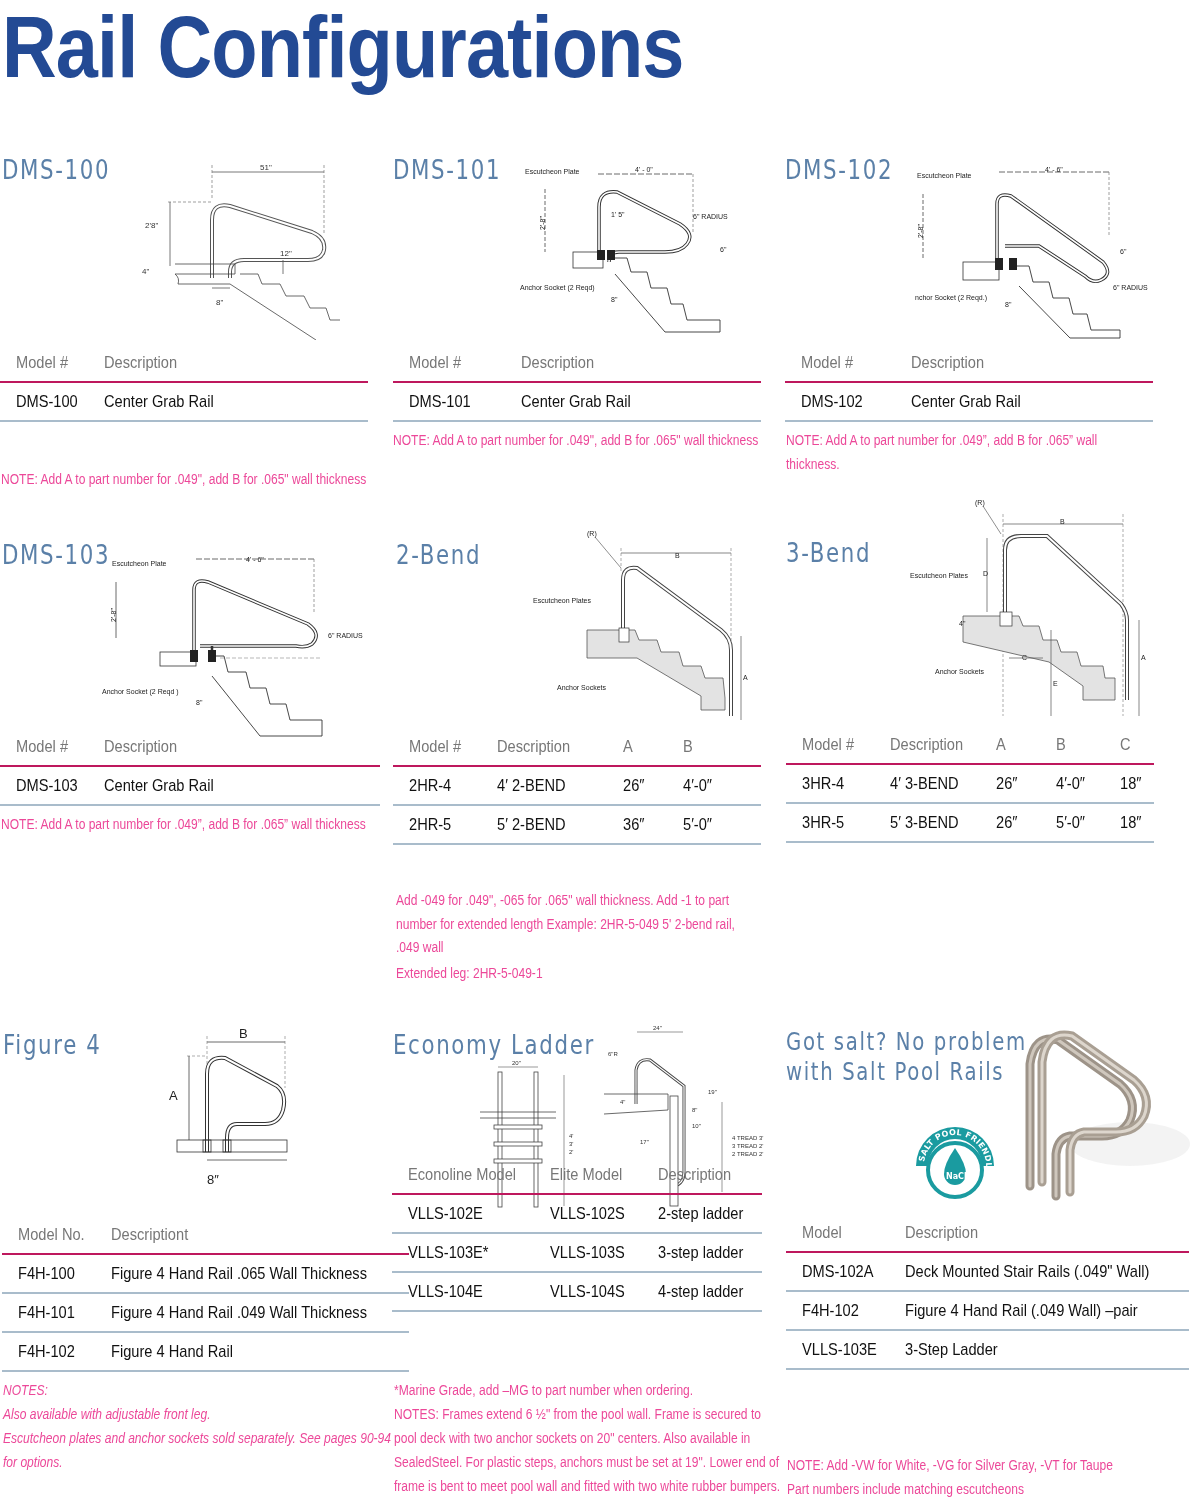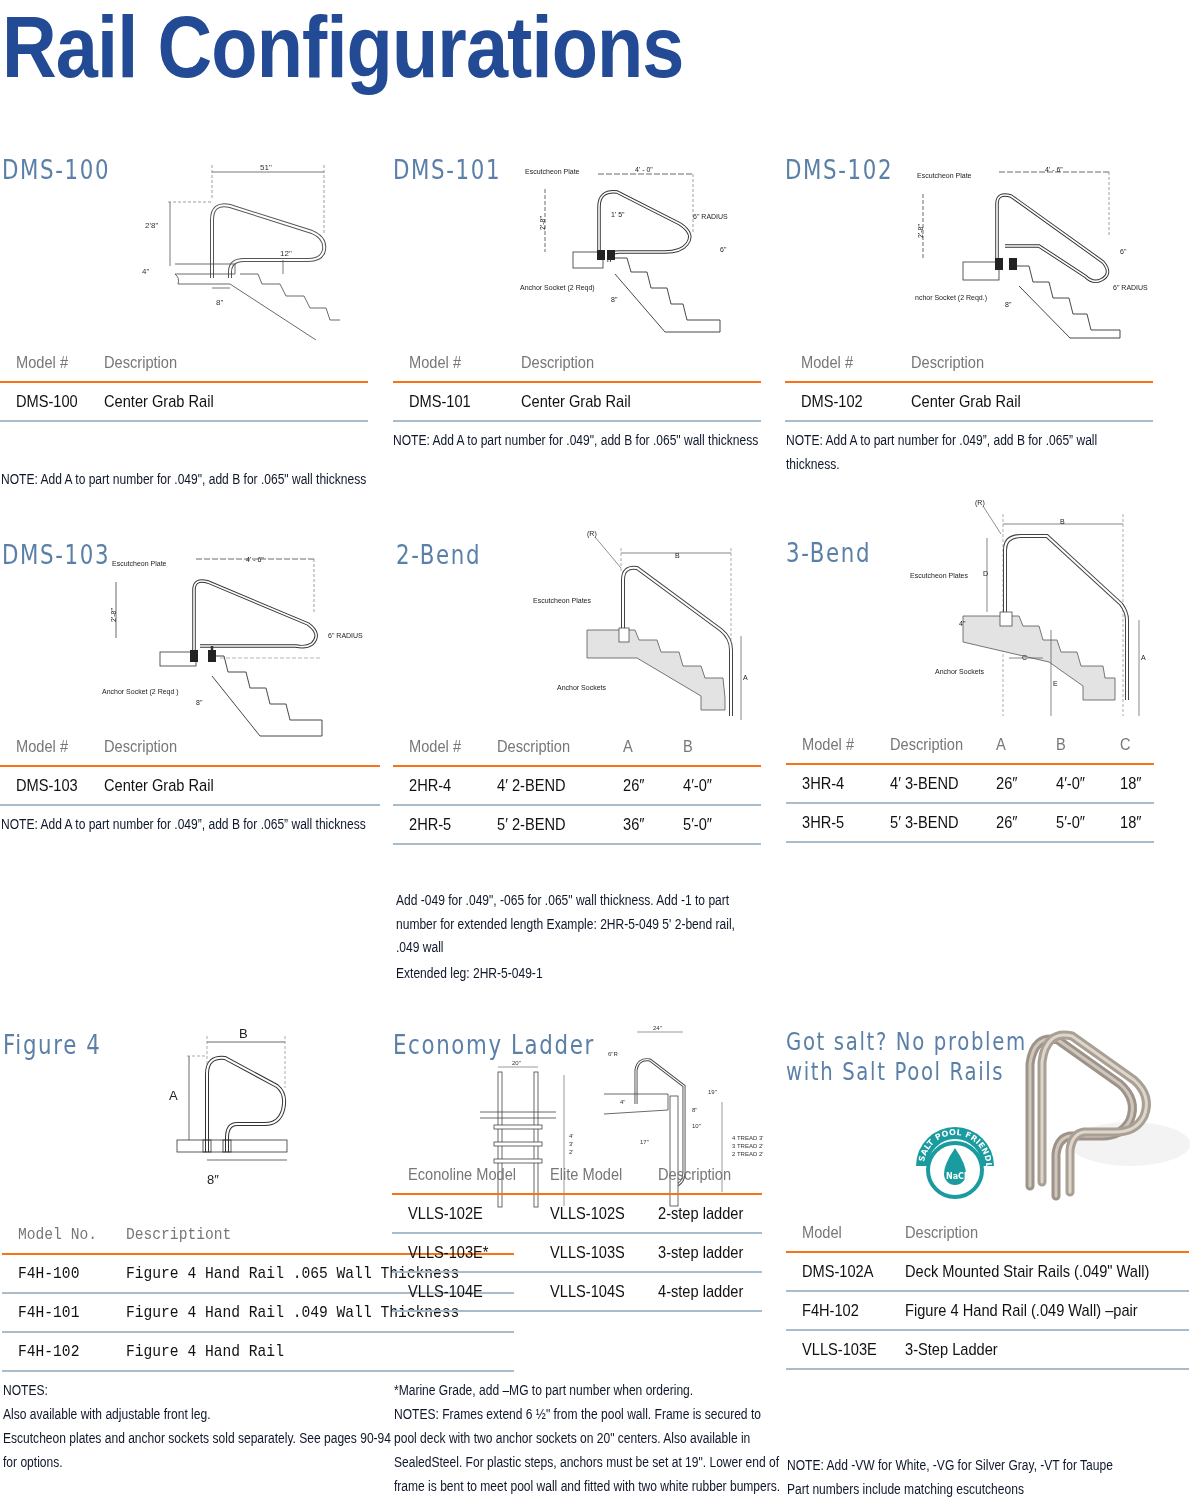--- a/index.html
+++ b/index.html
@@ -2,24 +2,24 @@
 <html><head>
 <meta charset="utf-8">
 <style>
   * { box-sizing: border-box; margin: 0; padding: 0; }
   body { width: 1196px; height: 1500px; background: #ffffff; font-family: "Liberation Sans", sans-serif; color: #1a1a1a; position: relative; overflow: hidden; }
   .page-title { position: absolute; left: 2px; top: -4px; font-family: "Liberation Sans", sans-serif; font-weight: bold; font-size: 88px; color: #234a94; letter-spacing: -1px; transform: scaleX(0.86); transform-origin: left top; }
   .sec-title { position: absolute; font-family: "DejaVu Sans", sans-serif; font-size: 26px; color: #5b80a8; letter-spacing: 2px; transform: scaleX(0.82); transform-origin: left top; font-weight: normal; white-space: nowrap; }
   .diagram { position: absolute; }
   .diagram svg { display: block; }
   table.spec { position: absolute; border-collapse: collapse; font-family: "Liberation Sans", sans-serif; }
-  table.spec th { font-weight: normal; color: #777; font-size: 17px; text-align: left; height: 38px; vertical-align: middle; border-bottom: 2px solid #f97316; padding-left: 16px; white-space: nowrap; }
+  table.spec th { font-weight: normal; color: #777; font-size: 17px; text-align: left; height: 38px; vertical-align: middle; border-bottom: 2px solid #be185d; padding-left: 16px; white-space: nowrap; }
   table.spec td { font-size: 17px; color: #111; height: 39px; vertical-align: middle; border-bottom: 2px solid #a9bccb; padding-left: 16px; white-space: nowrap; }
   .cond { transform: scaleX(0.86); transform-origin: left center; display: inline-block; }
-  .note { position: absolute; font-size: 14px; color: #0f172a; line-height: 24px; }
+  .note { position: absolute; font-size: 14px; color: #ec4899; line-height: 24px; }
   .note p { transform: scaleX(0.86); transform-origin: left top; white-space: nowrap; }
   .note p.wrap { white-space: normal; }
   .salt-title { position: absolute; font-family: "DejaVu Sans", sans-serif; font-size: 24px; color: #5b80a8; letter-spacing: 2px; line-height: 30px; transform: scaleX(0.82); transform-origin: left top; white-space: nowrap; }
 </style>
 </head>
 <body>
 
 <div class="page-title">Rail Configurations</div>
 
 <div class="sec-title" style="left:2px;top:155px;">DMS-100</div>
@@ -296,21 +296,21 @@
     <text x="4" y="78">A</text>
     <path d="M42 130 L42 52 Q42 34 60 36 L112 64 Q122 72 118 88 Q114 102 100 102 L72 102 Q62 102 62 116 L62 130" fill="none" stroke="#333" stroke-width="4"></path>
     <path d="M42 130 L42 52 Q42 34 60 36 L112 64 Q122 72 118 88 Q114 102 100 102 L72 102 Q62 102 62 116 L62 130" fill="none" stroke="#fff" stroke-width="2"></path>
     <rect x="12" y="118" width="110" height="12" fill="none" stroke="#333" stroke-width="0.8"></rect>
     <rect x="38" y="118" width="8" height="12" fill="none" stroke="#333" stroke-width="0.8"></rect>
     <rect x="58" y="118" width="8" height="12" fill="none" stroke="#333" stroke-width="0.8"></rect>
     <line x1="42" y1="138" x2="122" y2="138" stroke="#444" stroke-width="0.8"></line>
     <text x="42" y="162">8″</text>
   </svg>
 </div>
-<table class="spec" style="left:2px;top:1216px;width:364px;font-family:Liberation Mono, monospace;">
+<table class="spec" style="left:2px;top:1216px;width:364px;">
   <thead>
       <tr>
     <th style="width:88px;"><span class="cond">Model No.</span></th>
     <th><span class="cond">Descriptiont</span></th>
   </tr>
     </thead>
   <tbody>
     <tr>
         <td><span class="cond">F4H-100</span></td>
         <td><span class="cond">Figure 4 Hand Rail .065 Wall Thickness</span></td>
@@ -318,21 +318,21 @@
     <tr>
         <td><span class="cond">F4H-101</span></td>
         <td><span class="cond">Figure 4 Hand Rail .049 Wall Thickness</span></td>
       </tr>
     <tr>
         <td><span class="cond">F4H-102</span></td>
         <td><span class="cond">Figure 4 Hand Rail</span></td>
       </tr>
   </tbody>
 </table>
-<div class="note" style="left:3px;top:1378px;">
+<div class="note" style="left:3px;top:1378px;font-style:italic;">
   <p>NOTES:</p>
   <p>Also available with adjustable front leg.</p>
   <p>Escutcheon plates and anchor sockets sold separately. See pages 90-94</p>
   <p>for options.</p>
 </div>
 
 <div class="sec-title" style="left:393px;top:1030px;">Economy Ladder</div>
 <div class="diagram" style="left:470px;top:1022px;">
   <svg width="300" height="190" viewBox="0 0 300 190" font-family="Liberation Sans, sans-serif" font-size="6" fill="#333">
 

